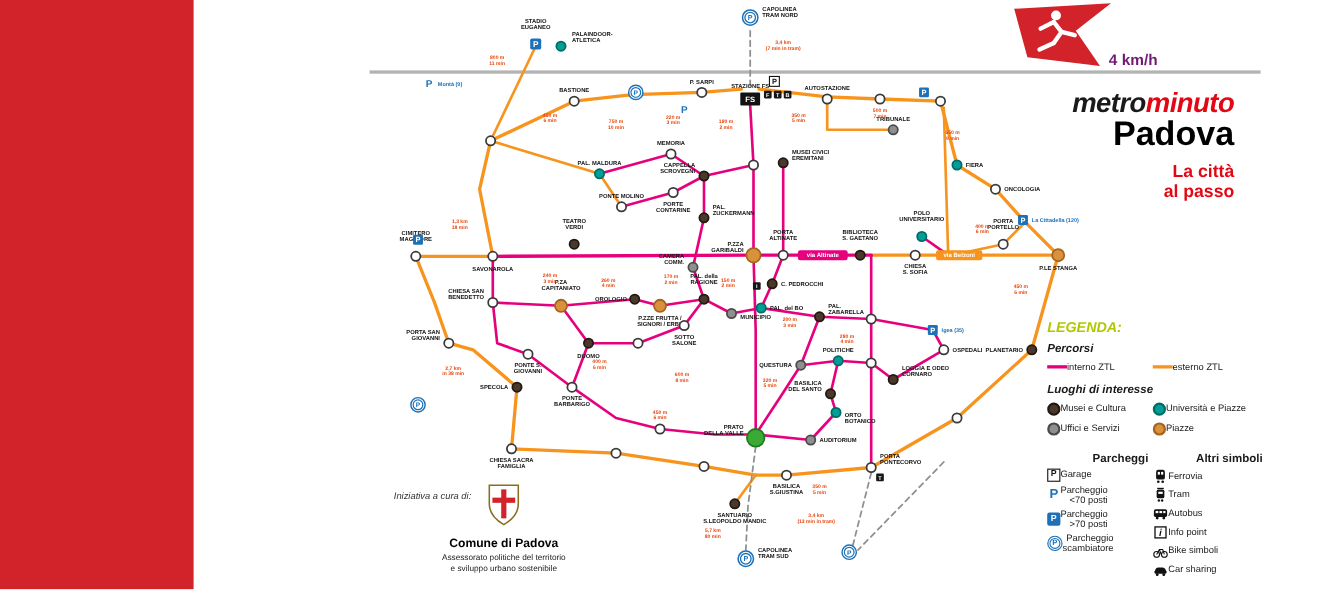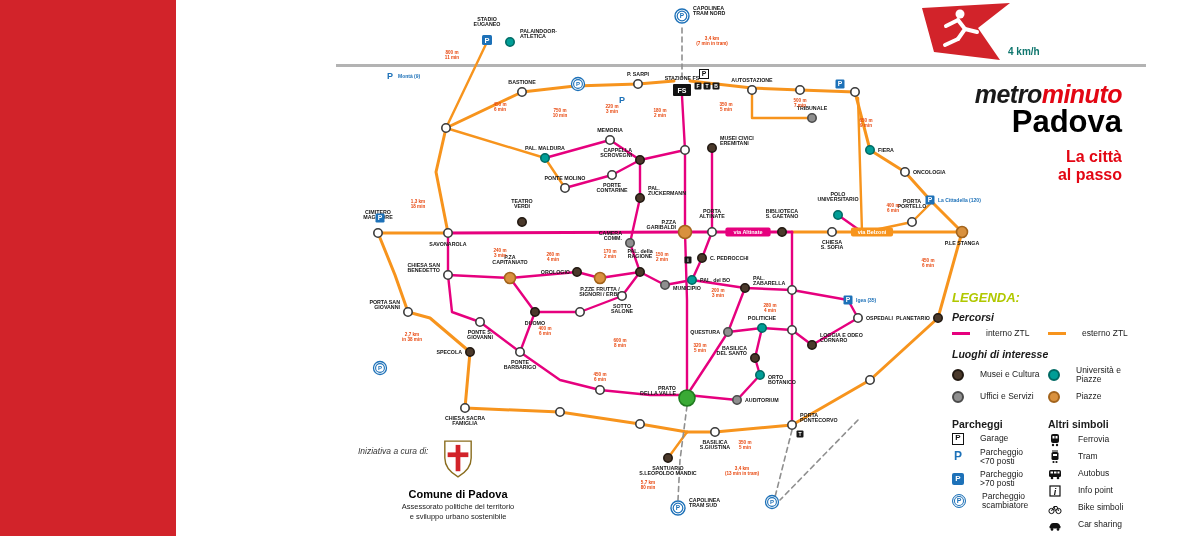--- a/index.html
+++ b/index.html
@@ -4,33 +4,33 @@
 <style>
   html,body{margin:0;padding:0;background:#ffffff;}
   .stage{position:relative;width:1200px;height:536px;background:#ffffff;overflow:hidden;
          font-family:"Liberation Sans",sans-serif;color:#111;}
   .redband{position:absolute;left:0;top:0;width:176px;height:536px;background:#d2232a;}
   .divider{position:absolute;left:336px;top:64px;width:810px;height:3px;background:#b3b3b3;}
   svg.map{position:absolute;left:0;top:0;font-family:"Liberation Sans",sans-serif;}
 
   
   .runner{position:absolute;left:920px;top:2px;width:96px;height:62px;}
-  .speed{position:absolute;left:1008px;top:46px;font-size:10px;font-weight:bold;color:#0f766e;}
+  .speed{position:absolute;left:1008px;top:46px;font-size:14px;font-weight:bold;color:#701a75;}
   .logo{position:absolute;right:78px;top:80px;font-size:25px;font-weight:bold;letter-spacing:-0.5px;color:#1a1a1a;font-style:italic;}
   .logo .red{color:#e30613;}
   .city{position:absolute;right:78px;top:104px;font-size:31px;font-weight:bold;color:#000;text-align:right;}
   .tagline{position:absolute;right:78px;top:148px;text-align:right;color:#e30613;font-weight:bold;
            font-size:16px;line-height:1.12;}
 
   
   .legend{position:absolute;left:952px;top:290px;width:196px;font-size:8.5px;color:#1a1a1a;}
   .leg-heading{color:#b1c800;font-weight:bold;font-style:italic;font-size:13px;margin-bottom:6px;}
   .leg-sec{font-weight:bold;font-style:italic;font-size:10.5px;margin:6px 0 3px 0;}
   .cols2{display:grid;grid-template-columns:92px 100px;column-gap:4px;}
-  .li{display:flex;align-items:center;gap:16px;margin:3px 0;white-space:pre-line;line-height:1.12;}
+  .li{display:flex;align-items:center;gap:0;margin:3px 0;white-space:pre-line;line-height:1.12;}
   .sw{width:18px;height:3px;flex:none;display:inline-block;}
   .sw-m{background:#e6007e;} .sw-o{background:#f7941d;}
   .dot{width:8px;height:8px;border-radius:50%;display:inline-block;flex:none;border:2px solid;}
   .dot-mus{background:#4a392b;border-color:#211811;}
   .dot-uni{background:#009e97;border-color:#006a64;}
   .dot-uff{background:#8f8f8f;border-color:#4a4a4a;}
   .dot-pia{background:#d9913e;border-color:#a3641c;}
   .pg{display:inline-flex;align-items:center;justify-content:center;font-weight:bold;flex:none;box-sizing:border-box;}
   .pg-garage{width:12px;height:12px;border:1.5px solid #111;background:#fff;color:#111;font-size:8px;}
   .pg-small{color:#1d71b8;font-size:12px;width:12px;}
@@ -345,21 +345,21 @@
       <div class="li">
         <span class="dot dot-uff"></span>
         <span>Uffici e Servizi</span>
       </div>
       <div class="li">
         <span class="dot dot-pia"></span>
         <span>Piazze</span>
       </div>
     </div>
 
-    <div class="cols2" style="margin-top:6px;">
+    <div class="cols2" style="margin-top:6px;text-align:right;">
       <div>
         <div class="leg-sec" style="font-style:normal;">Parcheggi</div>
         <div class="li">
           <span class="pg pg-garage">P</span>
           <span>Garage</span>
         </div>
         <div class="li">
           <span class="pg pg-small">P</span>
           <span>Parcheggio
 &lt;70 posti</span>

